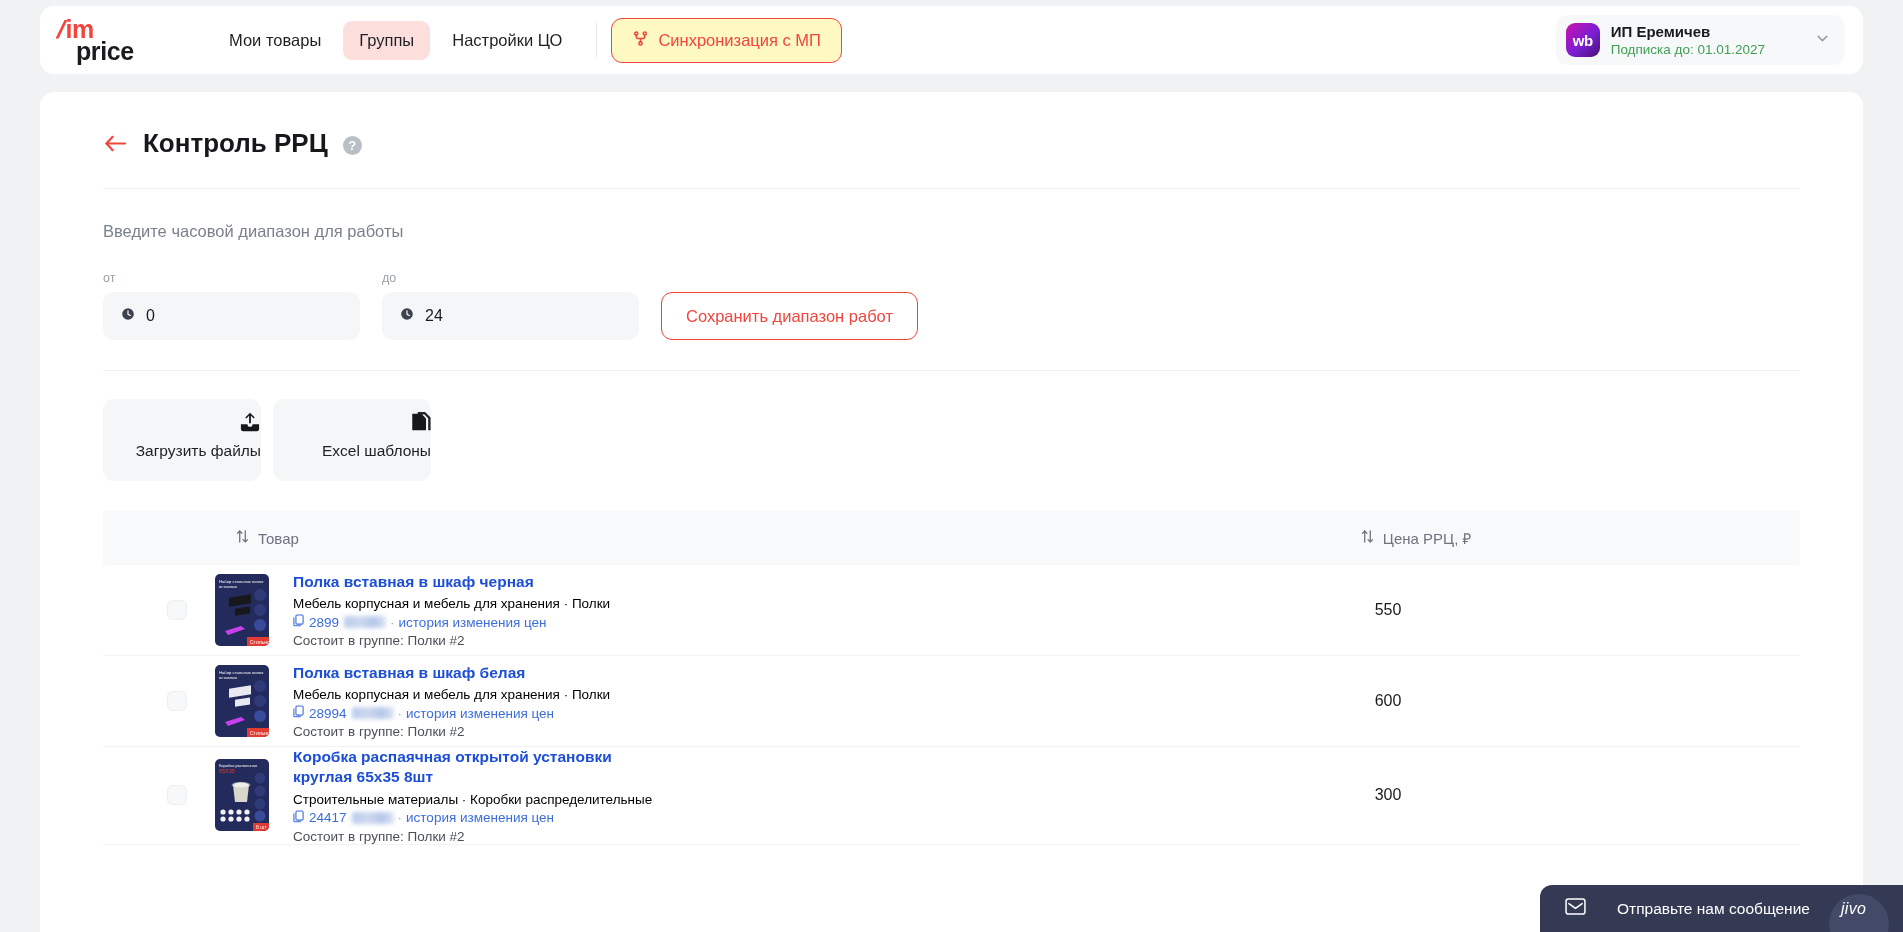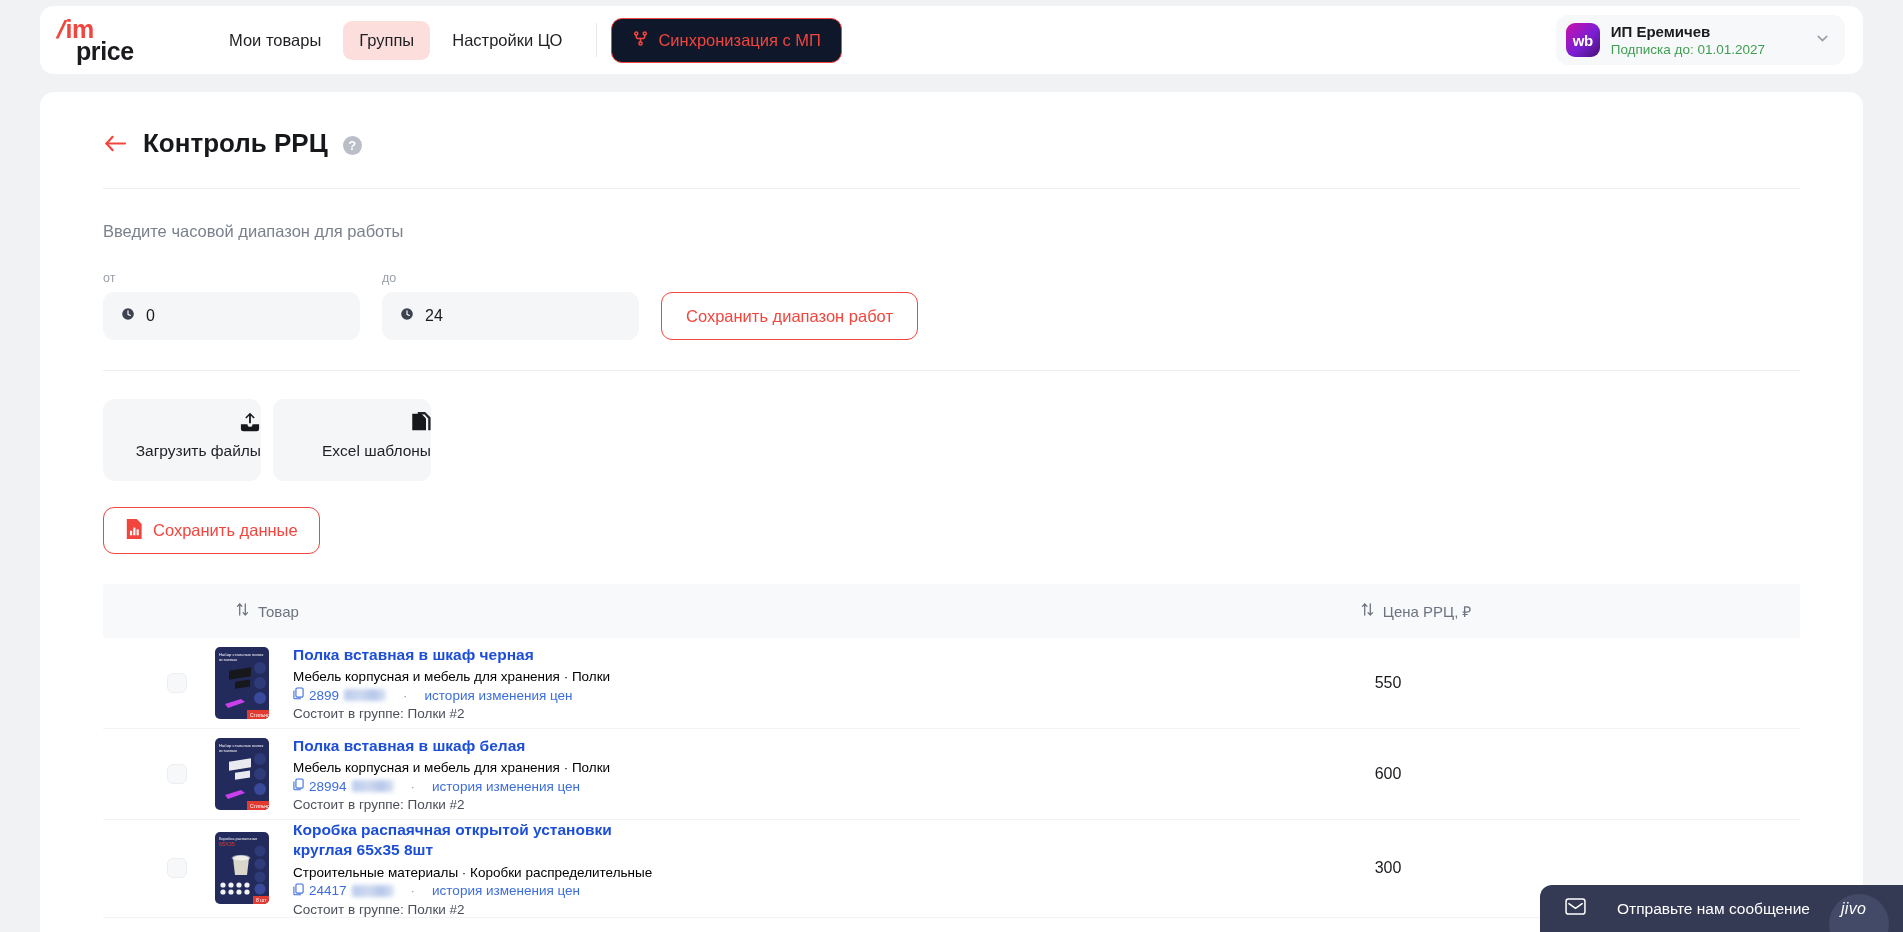--- a/index.html
+++ b/index.html
@@ -79,21 +79,21 @@
 
   .sync-btn {
     display: flex;
     align-items: center;
     gap: 9px;
     border: 1px solid #f1453d;
     border-radius: 11px;
     padding: 11px 20px;
     color: #f1453d;
     font-size: 16.5px;
-    background: #0f172a;
+    background: #fef9c3;
     cursor: pointer;
     white-space: nowrap;
   }
 
   .nav-spacer { flex: 1; }
 
   .account {
     display: flex;
     align-items: center;
     background: #f7f8fa;
@@ -300,21 +300,21 @@
     margin-bottom: 4px;
   }
   .p-cat {
     font-size: 13.5px;
     color: #000000;
     margin-bottom: 3px;
   }
   .p-sku-row {
     display: flex;
     align-items: center;
-    gap: 17px;
+    gap: 4px;
     margin-bottom: 3px;
   }
   .p-sku {
     font-size: 13.5px;
     color: #3c6ddc;
     display: flex;
     align-items: center;
     gap: 5px;
     cursor: pointer;
   }
@@ -484,31 +484,20 @@
       <div class="tile-icon">
         <svg width="21" height="22" viewBox="0 0 22 24" fill="#17181c">
           <path d="M2 2h10l5 5v13H2z"></path>
           <path d="M8 0h8l6 6v14h-2.6V7.2L15.4 2.6H8z" opacity="0.95"></path>
         </svg>
       </div>
       <div class="tile-label">Excel шаблоны</div>
     </div>
   </div>
 
-  <div class="save-data-btn">
-    <span>
-      <svg width="18" height="20" viewBox="0 0 20 22" fill="#f1453d">
-        <path d="M2 0h11l5.5 5.5V22H2z"></path>
-        <rect x="5.5" y="13" width="2.4" height="5" fill="#fff"></rect>
-        <rect x="9.2" y="9.5" width="2.4" height="8.5" fill="#fff"></rect>
-        <rect x="12.9" y="11.5" width="2.4" height="6.5" fill="#fff"></rect>
-      </svg>
-    </span>
-    <span>Сохранить данные</span>
-  </div>
 
   
   <div class="table-wrap">
 
     <div class="thead">
       <div class="th th-product">
         <span>
           <svg width="13" height="15" viewBox="0 0 14 16" fill="none" stroke="#6d7380" stroke-width="1.4" stroke-linecap="round" stroke-linejoin="round">
             <path d="M4 14V2M4 2L1.6 4.6M4 2l2.4 2.6"></path>
             <path d="M10 2v12M10 14l-2.4-2.6M10 14l2.4-2.6"></path>

